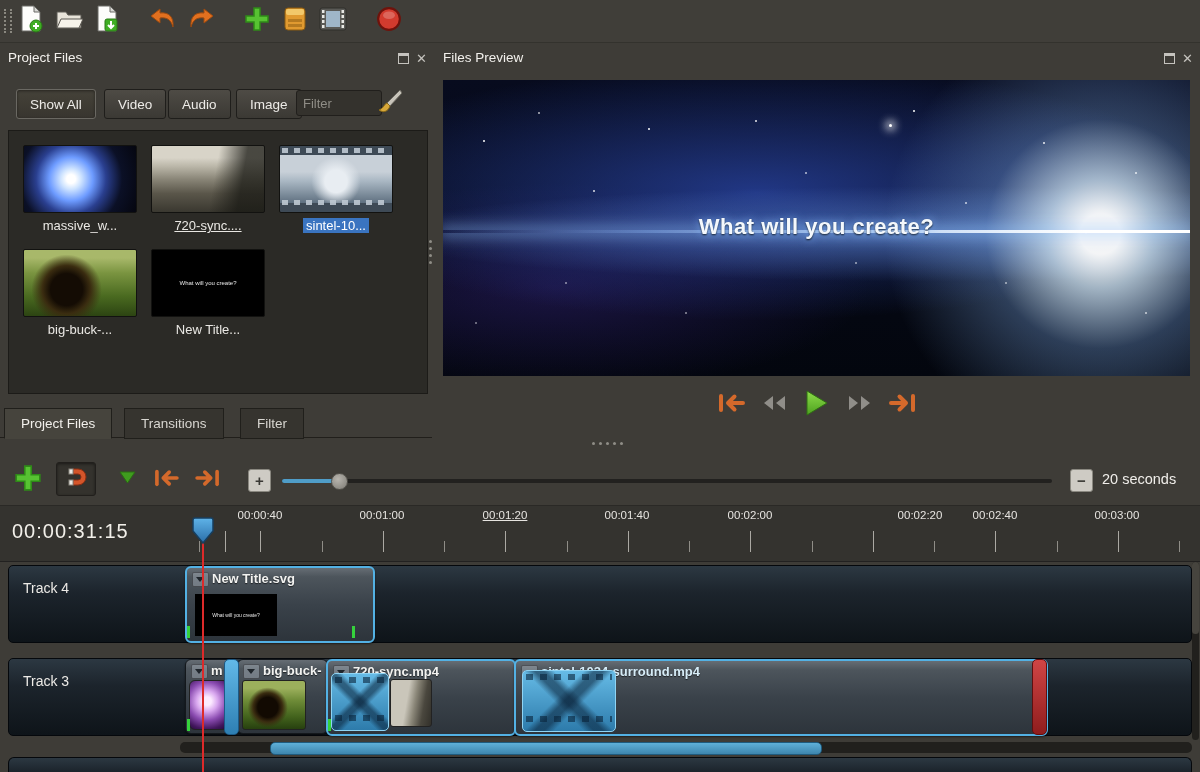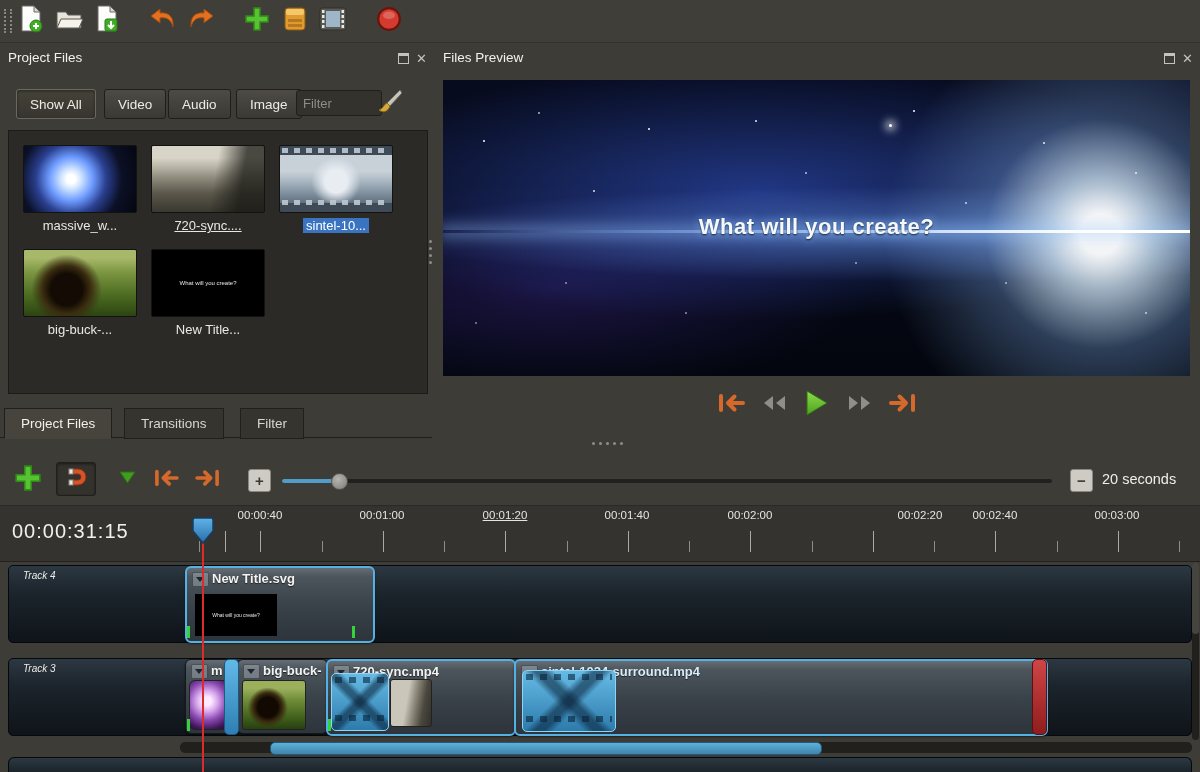--- a/index.html
+++ b/index.html
@@ -109,21 +109,21 @@
   .ticks-long{position:absolute;left:185px;top:531px;width:1015px;height:21px;
     background-image:repeating-linear-gradient(to right,#aba9a3 0 1px,rgba(0,0,0,0) 1px 122.5px);
     background-position:75px 0;}
   .ticks-short{position:absolute;left:185px;top:541px;width:1015px;height:11px;
     background-image:repeating-linear-gradient(to right,#8f8d87 0 1px,rgba(0,0,0,0) 1px 122.5px);
     background-position:14px 0;}
 
   
   .track-row{position:absolute;left:8px;width:1182px;height:76px;border-radius:5px;border:1px solid #05080c;
     background:linear-gradient(180deg,#2c3842 0%,#1c242c 35%,#0e1419 100%);}
-  .track-name{position:absolute;left:14px;top:4px;font-size:10px;color:#eceae6;font-style:italic;}
+  .track-name{position:absolute;left:14px;top:14px;font-size:14px;color:#eceae6;}
   .clip{position:absolute;border:1px solid #14181c;border-radius:6px;
     background:linear-gradient(180deg,#666d74 0%,#4d555c 12%,#3a424a 50%,#2d343b 100%);
     box-shadow:0 1px 2px rgba(0,0,0,.5);}
   .clip.selected{border:2px solid #53b1e4;}
   .chev{position:absolute;top:4px;left:5px;width:15px;height:13px;background:rgba(200,210,220,.35);
     border:1px solid rgba(0,0,0,.4);border-radius:2px;}
   .chev::after{content:"";position:absolute;left:3px;top:4px;border-left:4px solid rgba(0,0,0,0);
     border-right:4px solid rgba(0,0,0,0);border-top:5px solid #20262c;}
   .clabel{position:absolute;top:3px;left:25px;font-weight:bold;font-size:13px;color:#f2f2f0;
     white-space:nowrap;text-shadow:0 1px 1px rgba(0,0,0,.6);}

